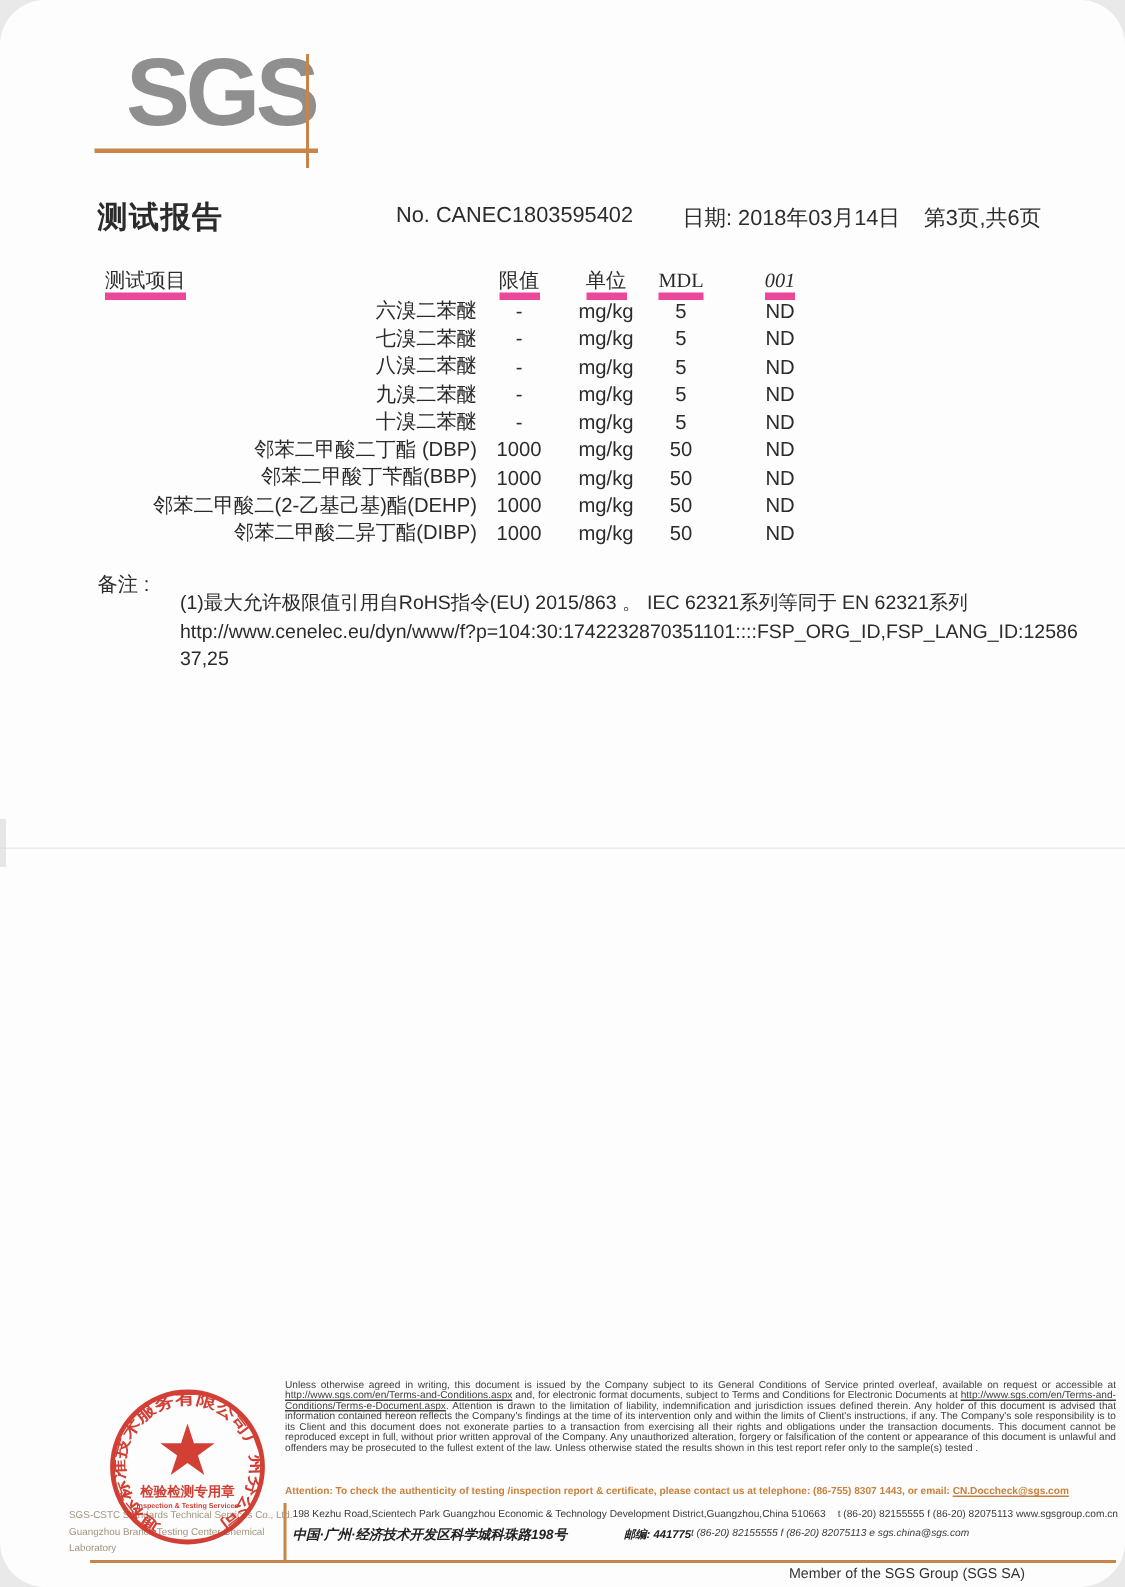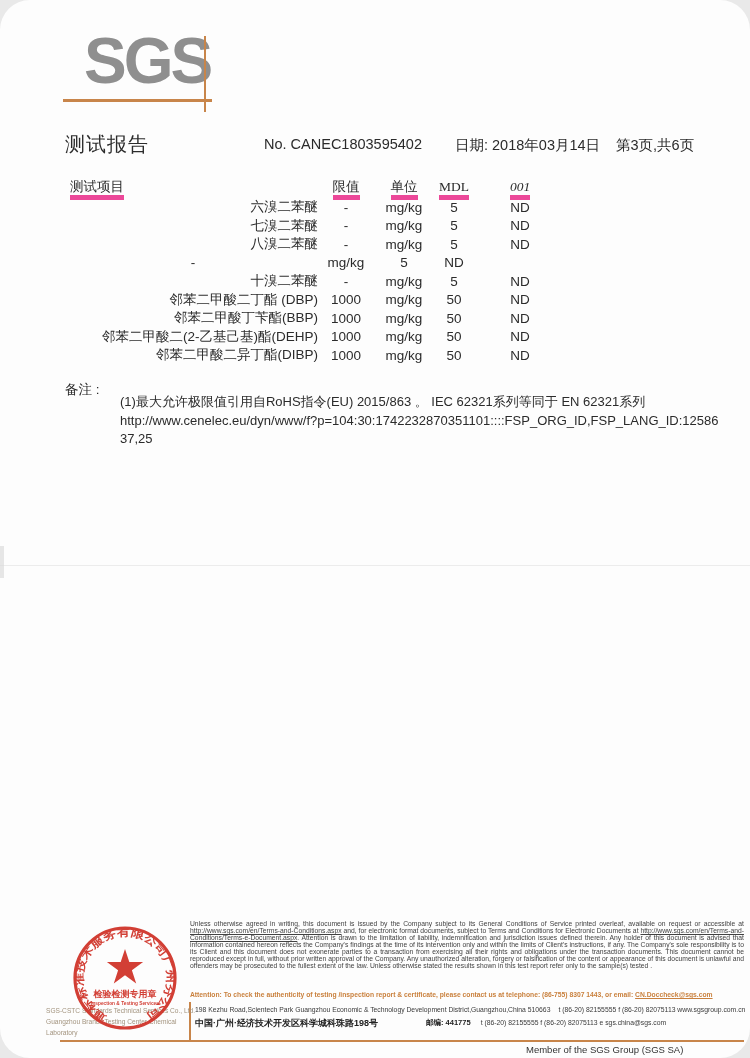--- a/index.html
+++ b/index.html
@@ -12,21 +12,21 @@
   
   .logo-text {
     position:absolute; left:84px; top:24px;
     font-size:64px; font-weight:bold; letter-spacing:-3px;
     color:#8f8f8f; font-family:"Liberation Sans","DejaVu Sans",sans-serif;
   }
   .logo-hline { position:absolute; left:63px; top:99px; width:149px; height:3px; background:#c8854a; }
   .logo-vline { position:absolute; left:204px; top:36px; width:2px; height:76px; background:#c8854a; }
 
   
-  .report-title { position:absolute; left:65px; top:131px; font-size:20px; font-weight:normal; letter-spacing:1px; }
+  .report-title { position:absolute; left:65px; top:131px; font-size:20px; font-weight:bold; letter-spacing:1px; }
   .report-no    { position:absolute; left:264px; top:136px; font-size:14.5px; }
   .report-date  { position:absolute; left:455px; top:136px; font-size:14.5px; }
   .report-pages { position:absolute; left:616px; top:136px; font-size:14.5px; }
 
   
   .results-table { position:absolute; left:68px; top:176px; width:510px; }
   .t-head, .t-row { display:grid; grid-template-columns:250px 56px 60px 40px 92px; align-items:center; }
   .t-head { height:22px; font-size:13.5px; }
   .t-row  { height:18.5px; font-size:13.5px; }
   .th { border-bottom:5px solid #ec4899; padding-bottom:1px; }
@@ -59,21 +59,21 @@
   .stamp { position:absolute; left:66px; top:916px; opacity:.92; z-index:3; }
 
   .company-lines {
     position:absolute; left:46px; top:1005px; width:150px;
     font-size:6.6px; line-height:11px; color:#a3947f; z-index:1;
   }
 
   .addr-divider { position:absolute; left:189px; top:1002px; width:2px; height:38px; background:#c8854a; }
   .addr-block { position:absolute; left:195px; top:1004px; width:550px; }
   .addr-row1 { display:flex; gap:8px; align-items:baseline; font-size:6.8px; color:#3a3a3a; line-height:12px; white-space:nowrap; }
-  .addr-row2 { display:flex; gap:10px; align-items:flex-end; line-height:14px; white-space:nowrap; }
+  .addr-row2 { display:flex; align-items:flex-end; line-height:14px; white-space:nowrap;font-style:italic; }
   .addr-cn   { font-size:9px; font-weight:bold; color:#222; }
   .addr-post { font-size:7.5px; font-weight:bold; color:#222; margin-left:38px; }
   .addr-contact2 { font-size:6.8px; color:#3a3a3a; }
   .footer-hline { position:absolute; left:60px; top:1040px; width:684px; height:2px; background:#c8854a; }
   .member-line { position:absolute; left:506px; top:1044px; font-size:9.5px; color:#333;padding-left:20px; }
 </style>
 </head>
 <body>
 
 <div class="page">
@@ -115,20 +115,21 @@
 
       <div class="t-row">
         <span class="c-item">八溴二苯醚</span>
         <span class="c-limit">-</span>
         <span class="c-unit">mg/kg</span>
         <span class="c-mdl">5</span>
         <span class="c-val">ND</span>
       </div>
 
       <div class="t-row">
+        <span class="c-item">九溴二苯醚</span>
         <span class="c-limit">-</span>
         <span class="c-unit">mg/kg</span>
         <span class="c-mdl">5</span>
         <span class="c-val">ND</span>
       </div>
 
       <div class="t-row">
         <span class="c-item">十溴二苯醚</span>
         <span class="c-limit">-</span>
         <span class="c-unit">mg/kg</span>

